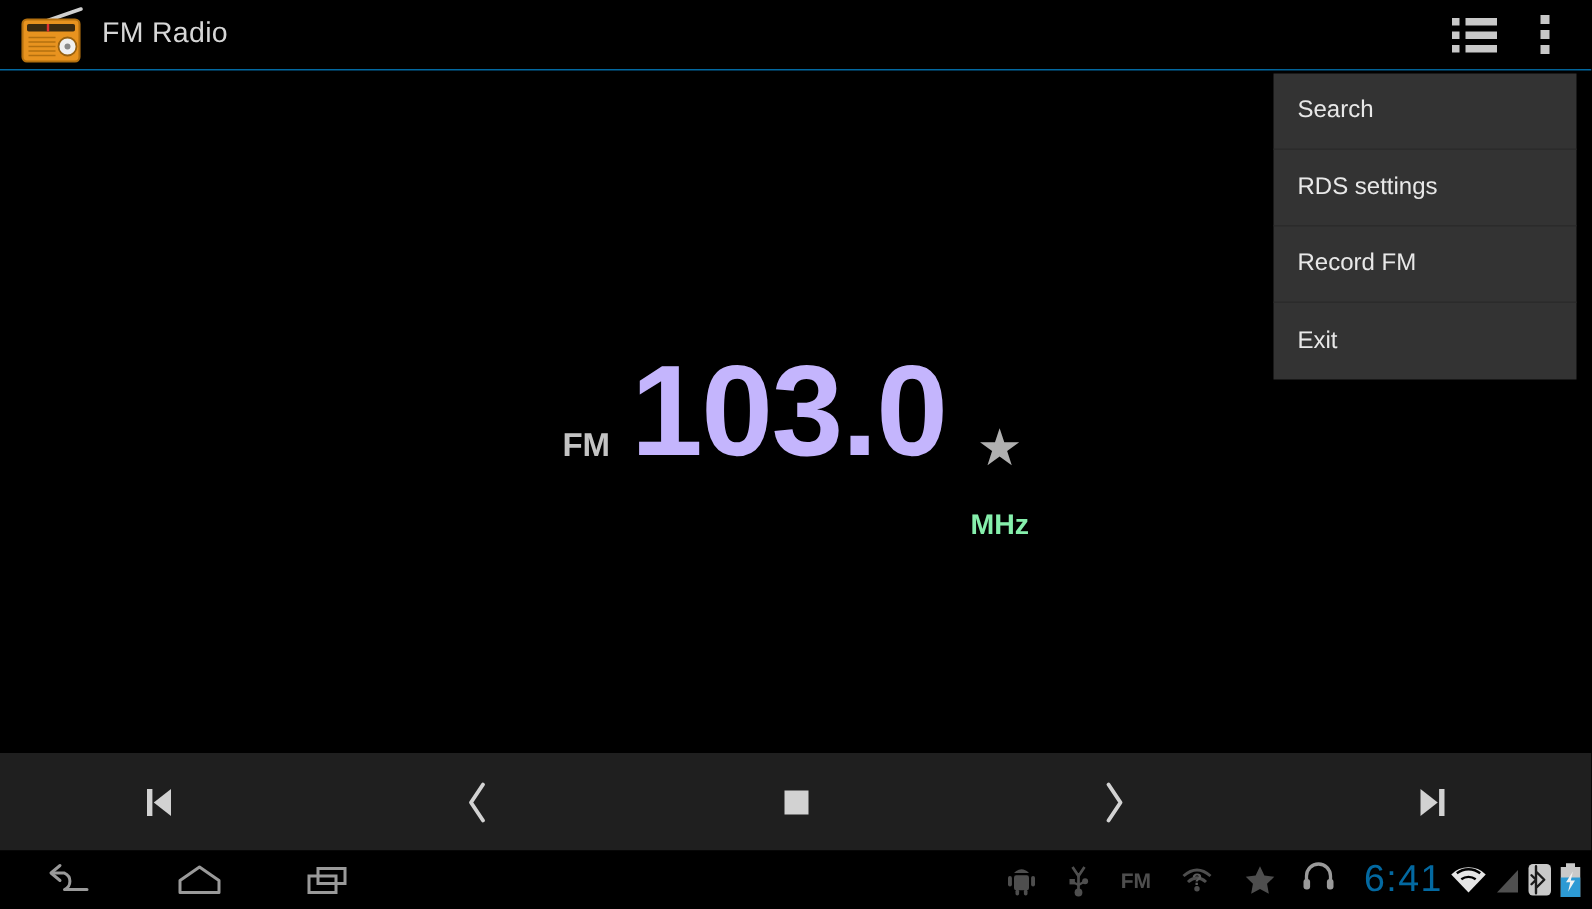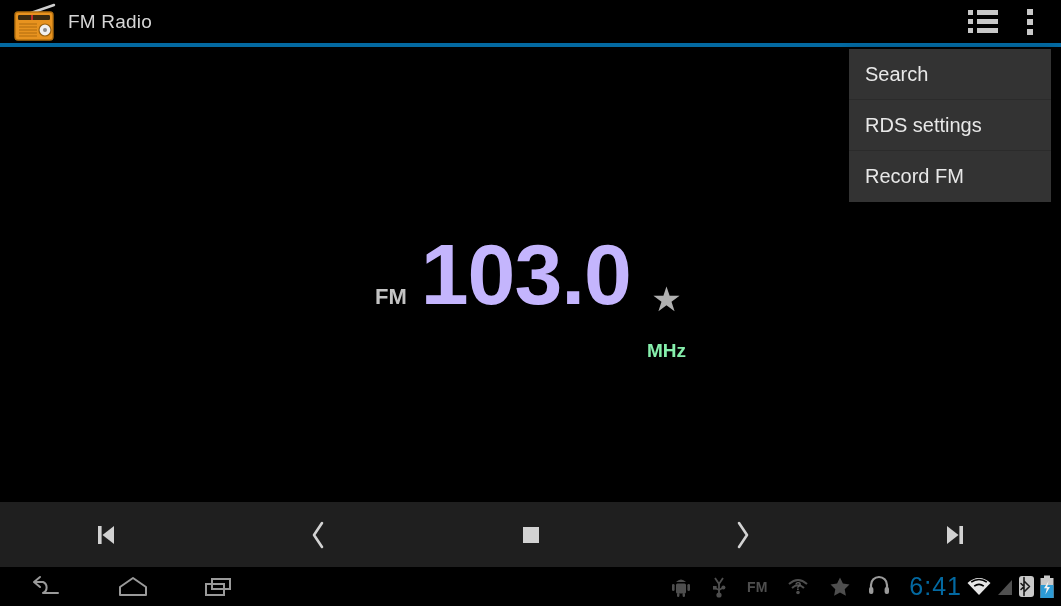--- a/index.html
+++ b/index.html
@@ -8,21 +8,21 @@
     background:#000;
     font-family:"Liberation Sans", sans-serif;
     overflow:hidden;
   }
   #screen { position:relative; width:1061px; height:606px; background:#000; }
 
   
   #action-bar {
     position:absolute; left:0; top:0; width:1061px; height:47px;
     background:#000; display:flex; align-items:center;
-    border-bottom:4px solid #0369a1;
+    border-bottom:1px solid #0369a1;
   }
   #app-icon { margin-left:12px; width:46px; height:40px; position:relative; }
   #app-title {
     margin-left:10px; color:#d6d6d6; font-size:19px; letter-spacing:.2px;
   }
   .bar-spacer { flex:1; }
   #stations-icon {
     width:44px; height:45px; display:flex; align-items:center; justify-content:center;
   }
   #overflow-icon {
@@ -36,21 +36,21 @@
   .list-rows .row u { display:block; width:21px; height:5px; background:#c8c8c8; text-decoration:none; }
 
   
   #overflow-menu {
     position:absolute; left:849px; top:49px; width:202px;
     background:#333333; z-index:30;
     box-shadow:0 2px 7px rgba(0,0,0,.75);
   }
   .menu-item {
     height:51px; display:flex; align-items:center;
-    padding-left:16px; color:#e8e8e8; font-size:20px;
+    padding-left:16px; color:#e8e8e8; font-size:16px;
     border-bottom:1px solid #2b2b2b;
   }
   .menu-item:last-child { border-bottom:none; }
 
   
   #content { position:absolute; left:0; top:49px; width:1061px; height:453px; background:#000; }
   #freq-group {
     position:absolute; left:0; top:185px; width:1061px;
     display:flex; justify-content:center; align-items:flex-start;
   }
@@ -156,20 +156,23 @@
   <div id="overflow-menu">
     <div class="menu-item">
       <span>Search</span>
     </div>
     <div class="menu-item">
       <span>RDS settings</span>
     </div>
     <div class="menu-item">
       <span>Record FM</span>
     </div>
+    <div class="menu-item">
+      <span>Exit</span>
+    </div>
   </div>
 
   <div id="content">
     <div id="freq-group">
       <div id="freq-band">FM</div>
       <div id="freq-value">103.0</div>
       <div id="freq-right">
         <div id="favorite-star">★</div>
         <div id="freq-unit">MHz</div>
       </div>

